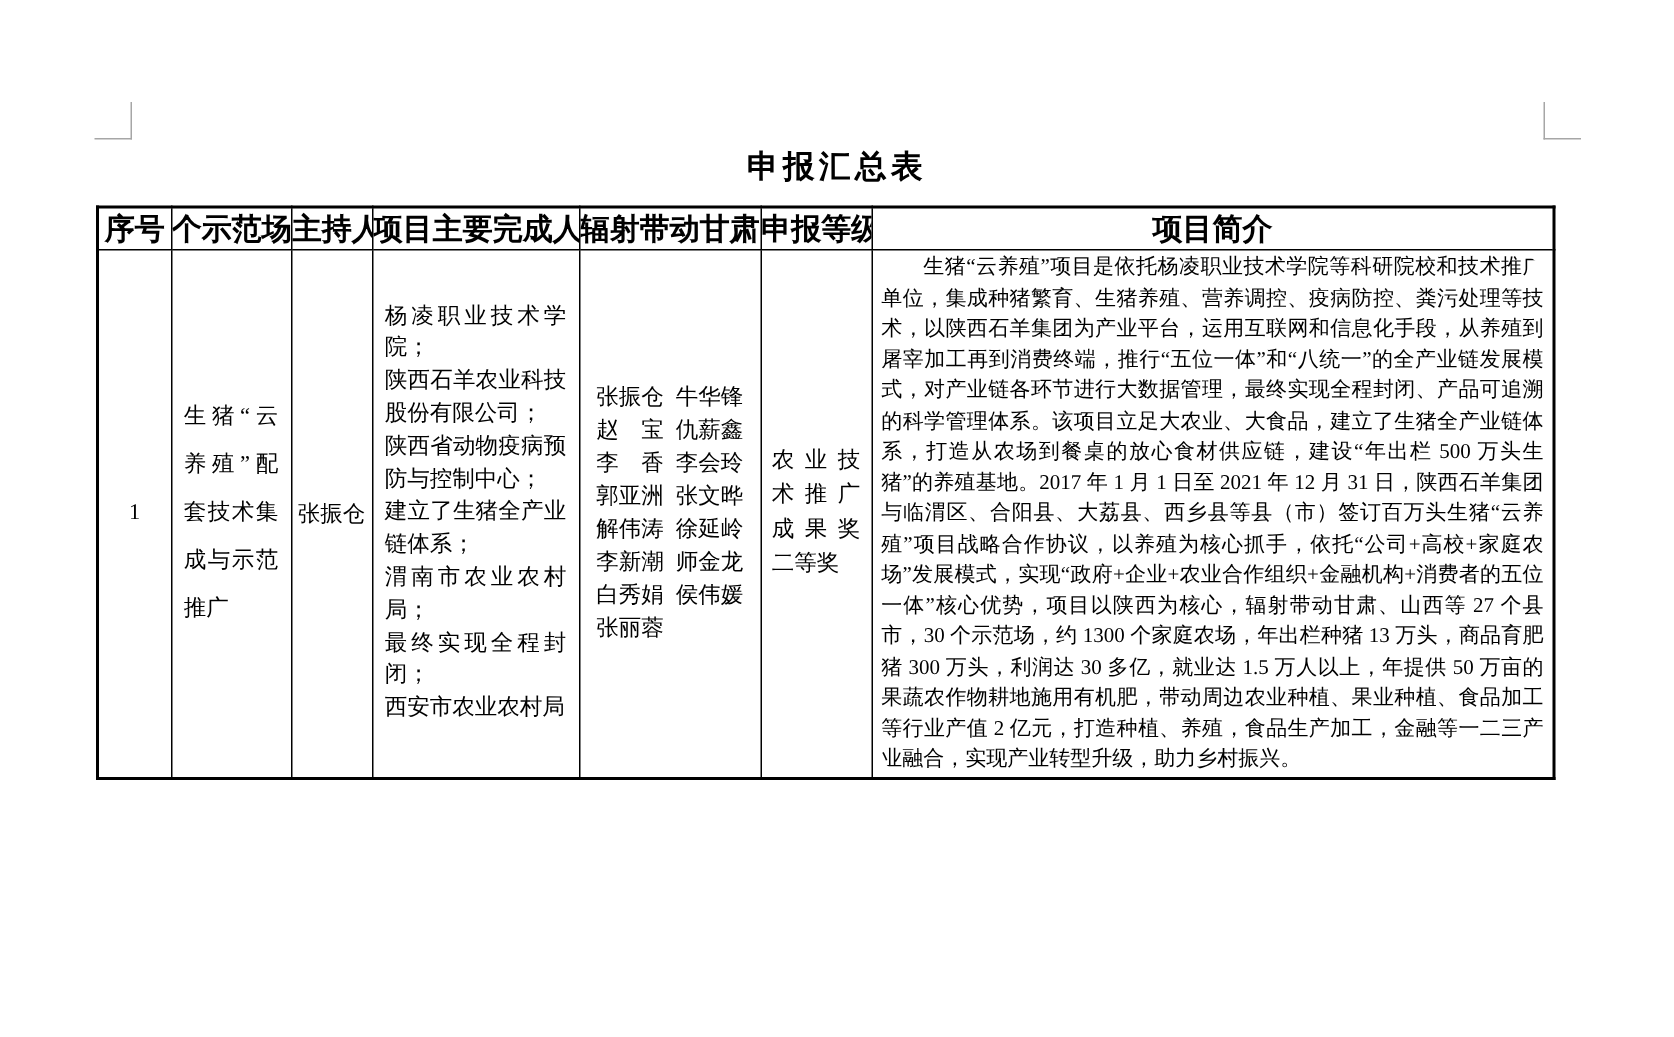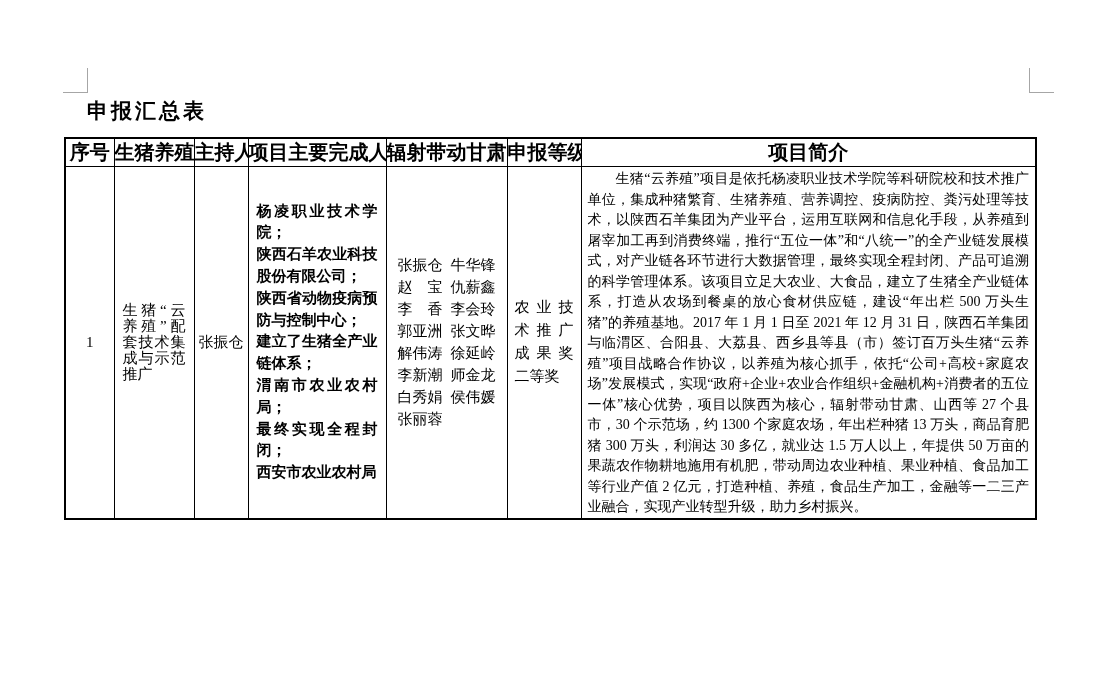--- a/index.html
+++ b/index.html
@@ -14,21 +14,21 @@
   .page { position: absolute; inset: 0; background: #fff; }
 
   
   .crop-mark { position: absolute; width: 25px; height: 25px; }
   .crop-left  { left: 63px; top: 68px; border-right: 1px solid #a6a6a6; border-bottom: 1px solid #a6a6a6; }
   .crop-right { left: 1029px; top: 68px; border-left: 1px solid #a6a6a6; border-bottom: 1px solid #a6a6a6; }
 
   .doc-title {
     position: absolute;
     left: 87px; top: 97px; width: 942px;
-    text-align: left;
+    text-align: center;
     font-family: "Liberation Sans", "DejaVu Sans", sans-serif;
     font-size: 21px;
     font-weight: 700;
     letter-spacing: 3px;
   }
 
   table.summary-table {
     position: absolute;
     left: 64px; top: 137px;
     width: 971px;
@@ -43,31 +43,31 @@
   .summary-table thead tr { height: 23px; }
   .summary-table tbody tr { height: 352px; }
   .summary-table th {
     font-family: "Liberation Sans", "DejaVu Sans", sans-serif;
     font-size: 20px;
     font-weight: 700;
     text-align: center;
     vertical-align: middle;
     white-space: nowrap;
   }
-  .summary-table td { vertical-align: middle; font-size: 15px; }
+  .summary-table td { vertical-align: middle; font-size: 15px; border-radius: 30px; }
 
   td.c-serial { text-align: center; }
   td.c-name {
     padding: 0 8px;
     text-align: justify;
     text-justify: inter-ideograph;
-    line-height: 16px;
+    line-height: 32px;
   }
   td.c-leader { text-align: center; white-space: nowrap; }
-  td.c-units { padding: 0 8px; line-height: 21.8px; font-weight: bold; }
+  td.c-units { padding: 0 8px; line-height: 21.8px; }
   td.c-units .unit-line { text-align: justify; text-justify: inter-ideograph; }
   td.c-members { padding: 0 11px; }
   .members-wrap { display: flex; justify-content: space-between; line-height: 22px; }
   .members-col { white-space: nowrap; }
   td.c-award {
     padding: 17px 7px;
     text-align: justify;
     text-justify: inter-ideograph;
     line-height: 23px;
   }
@@ -97,21 +97,21 @@
       <col style="width:80px">
       <col style="width:54px">
       <col style="width:138px">
       <col style="width:121px">
       <col style="width:74px">
       <col style="width:455px">
     </colgroup>
     <thead>
       <tr>
         <th>序号</th>
-        <th>生猪养殖</th>
+        <th>个示范场</th>
         <th>主持人</th>
         <th>项目主要完成人</th>
         <th>辐射带动甘肃</th>
         <th>申报等级</th>
         <th>项目简介</th>
       </tr>
     </thead>
     <tbody>
       <tr>
         <td class="c-serial">1</td>

